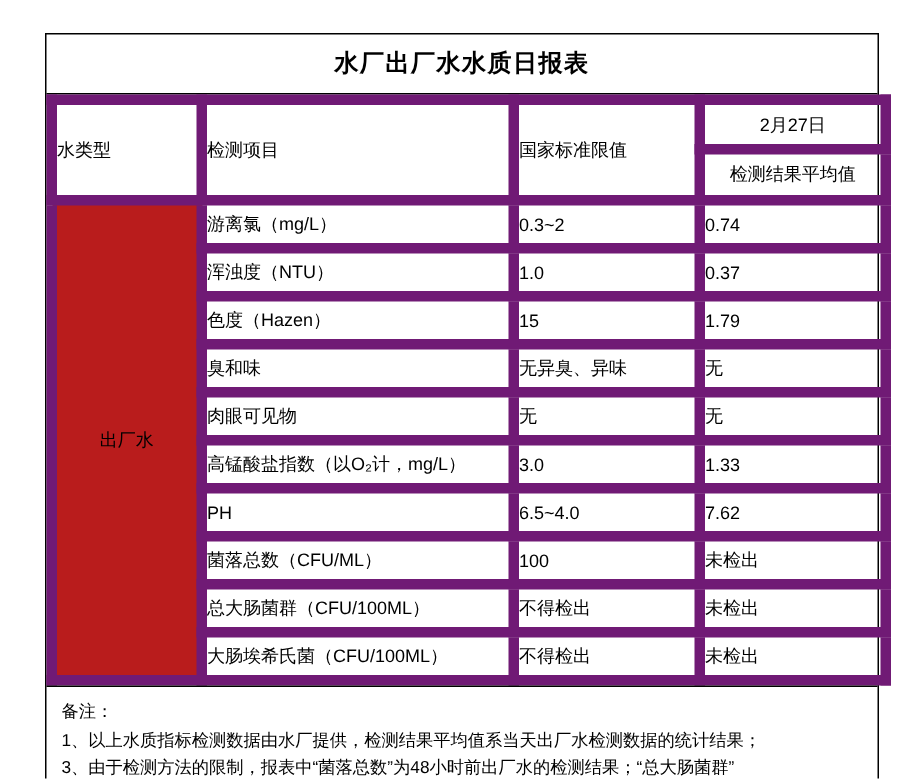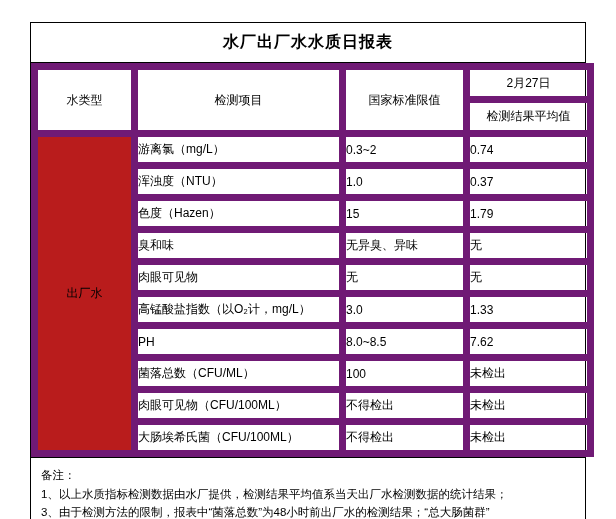--- a/index.html
+++ b/index.html
@@ -53,21 +53,21 @@
   table.report {
     border-left: none;
     border-right: none;
   }
   .col-type { width: 100px; }
   .col-item { width: 208px; }
   .col-std  { width: 124px; }
   .col-res  { width: 124px; }
 
   .hd-type, .hd-item, .hd-std {
-    text-align: center;
+    text-align: left;
     vertical-align: middle;
     font-size: 13px;
     height: 54px;
     font-family: Liberation Mono, monospace;
   }
   .hd-date {
     text-align: center;
     vertical-align: middle;
     font-size: 14px;
     height: 26px;
@@ -160,30 +160,30 @@
           <td class="cell-std">无</td>
           <td class="cell-res">无</td>
         </tr>
         <tr>
           <td class="cell-item">高锰酸盐指数（以O₂计，mg/L）</td>
           <td class="cell-std">3.0</td>
           <td class="cell-res">1.33</td>
         </tr>
         <tr>
           <td class="cell-item">PH</td>
-          <td class="cell-std">8.0~8.5</td>
+          <td class="cell-std">6.5~4.0</td>
           <td class="cell-res">7.62</td>
         </tr>
         <tr>
           <td class="cell-item">菌落总数（CFU/ML）</td>
           <td class="cell-std">100</td>
           <td class="cell-res">未检出</td>
         </tr>
         <tr>
-          <td class="cell-item">肉眼可见物（CFU/100ML）</td>
+          <td class="cell-item">总大肠菌群（CFU/100ML）</td>
           <td class="cell-std">不得检出</td>
           <td class="cell-res">未检出</td>
         </tr>
         <tr>
           <td class="cell-item">大肠埃希氏菌（CFU/100ML）</td>
           <td class="cell-std">不得检出</td>
           <td class="cell-res">未检出</td>
         </tr>
       </tbody>
     </table>

